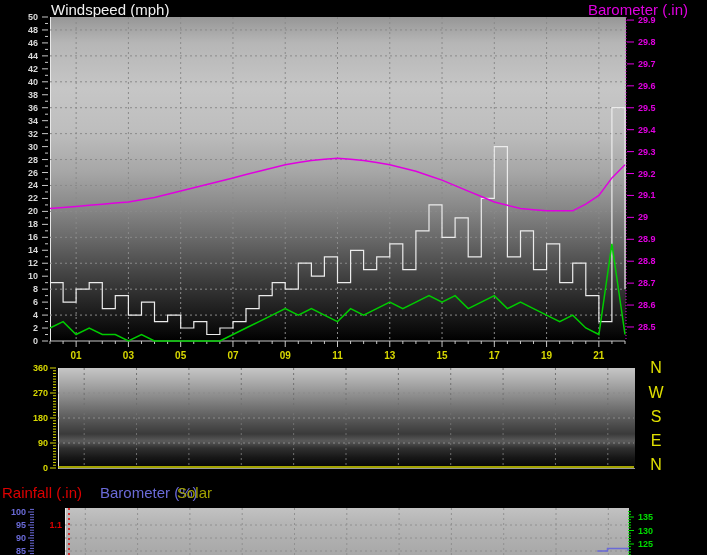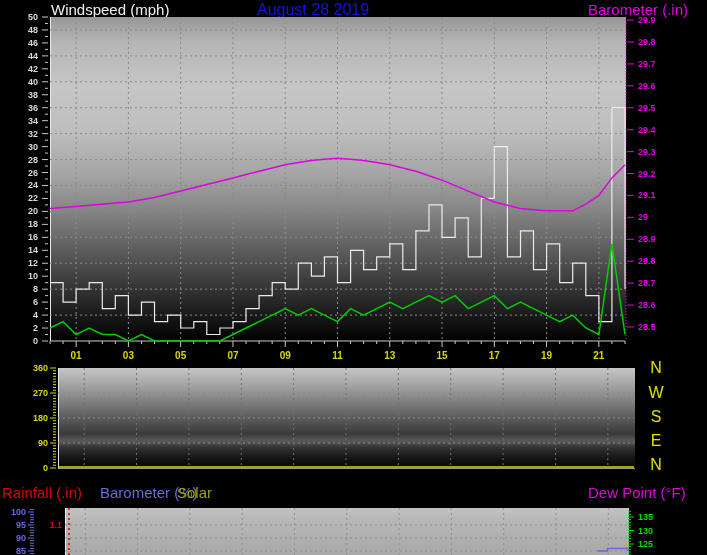--- a/index.html
+++ b/index.html
@@ -16,37 +16,35 @@
     background:linear-gradient(180deg,#c2c2c2 0%,#b6b6b6 30%,#b0b0b0 60%,#a8a8a8 100%);}
   .compass{position:absolute;left:645px;width:22px;font-size:16px;text-align:center;}
   #overlay{position:absolute;left:0;top:0;width:707px;height:555px;}
 </style>
 </head>
 <body>
 
 <div id="screen">
 
   <div class="hdr" style="left:51px;color:#f0f0f0;">Windspeed (mph)</div>
-  <div class="hdr" style="left:257px;color:#1414dc;font-size:16px;">August 28 2019</div>
   <div class="hdr" style="left:588px;color:#e000e0;">Barometer (.in)</div>
 
   <div id="main-plot" class="plotbg"></div>
   <div id="dir-plot" class="plotbg"></div>
   <div id="bot-plot" class="plotbg"></div>
 
   <div class="compass" style="top:359px;color:#e0e000;">N</div>
   <div class="compass" style="top:384px;color:#e0e000;">W</div>
   <div class="compass" style="top:408px;color:#e0e000;">S</div>
   <div class="compass" style="top:432px;color:#e0e000;">E</div>
   <div class="compass" style="top:456px;color:#e0e000;">N</div>
 
   <div class="ftr" style="left:2px;color:#dc0000;">Rainfall (.in)</div>
   <div class="ftr" style="left:100px;color:#6a6ad8;">Barometer (%)</div>
   <div class="ftr" style="left:177px;color:#a0a000;">Solar</div>
-  <div class="ftr" style="left:588px;color:#e000e0;">Dew Point (°F)</div>
 
   <svg id="overlay">
       <line x1="50" y1="315.08" x2="625" y2="315.08" stroke="#8a8a8a" stroke-width="1" stroke-dasharray="2 3"></line>
       <line x1="50" y1="289.15999999999997" x2="625" y2="289.15999999999997" stroke="#8a8a8a" stroke-width="1" stroke-dasharray="2 3"></line>
       <line x1="50" y1="263.24" x2="625" y2="263.24" stroke="#8a8a8a" stroke-width="1" stroke-dasharray="2 3"></line>
       <line x1="50" y1="237.32" x2="625" y2="237.32" stroke="#8a8a8a" stroke-width="1" stroke-dasharray="2 3"></line>
       <line x1="50" y1="211.4" x2="625" y2="211.4" stroke="#8a8a8a" stroke-width="1" stroke-dasharray="2 3"></line>
       <line x1="50" y1="185.48000000000002" x2="625" y2="185.48000000000002" stroke="#8a8a8a" stroke-width="1" stroke-dasharray="2 3"></line>
       <line x1="50" y1="159.55999999999997" x2="625" y2="159.55999999999997" stroke="#8a8a8a" stroke-width="1" stroke-dasharray="2 3"></line>
       <line x1="50" y1="133.64" x2="625" y2="133.64" stroke="#8a8a8a" stroke-width="1" stroke-dasharray="2 3"></line>

